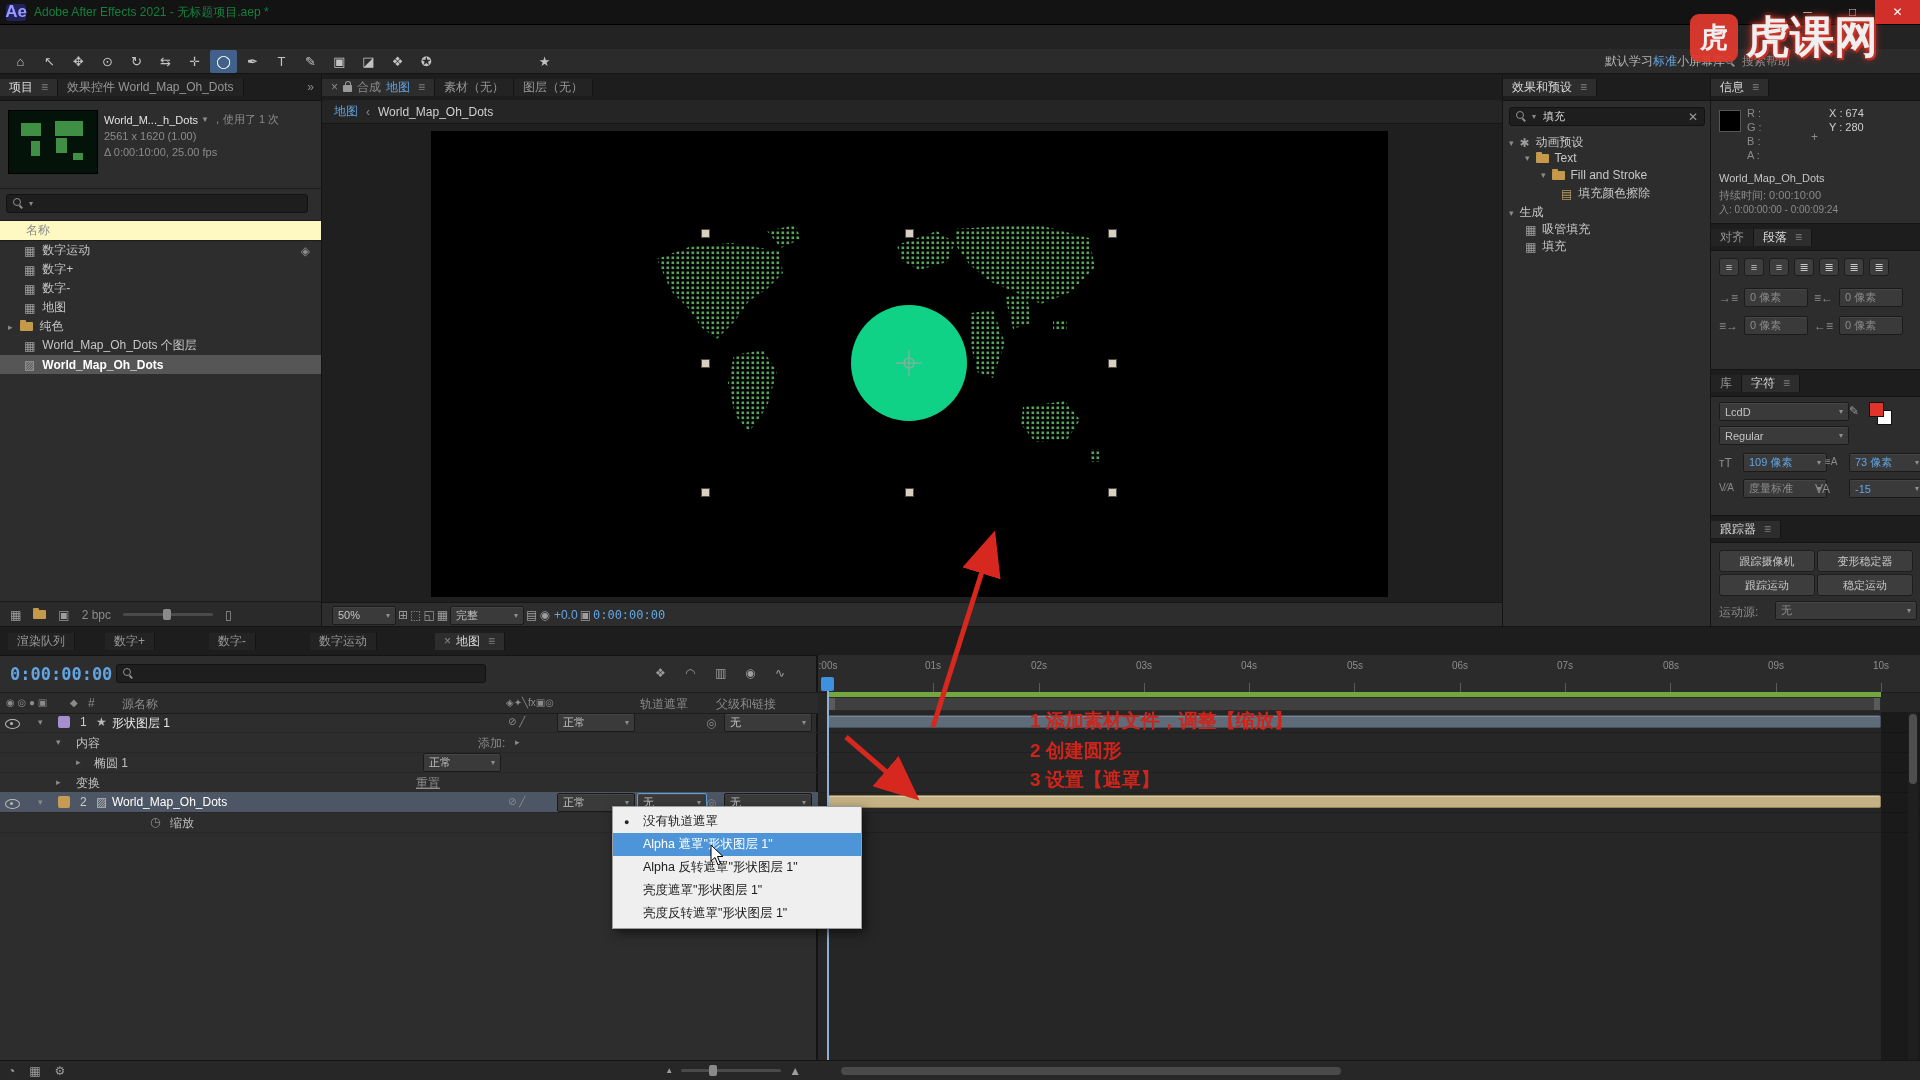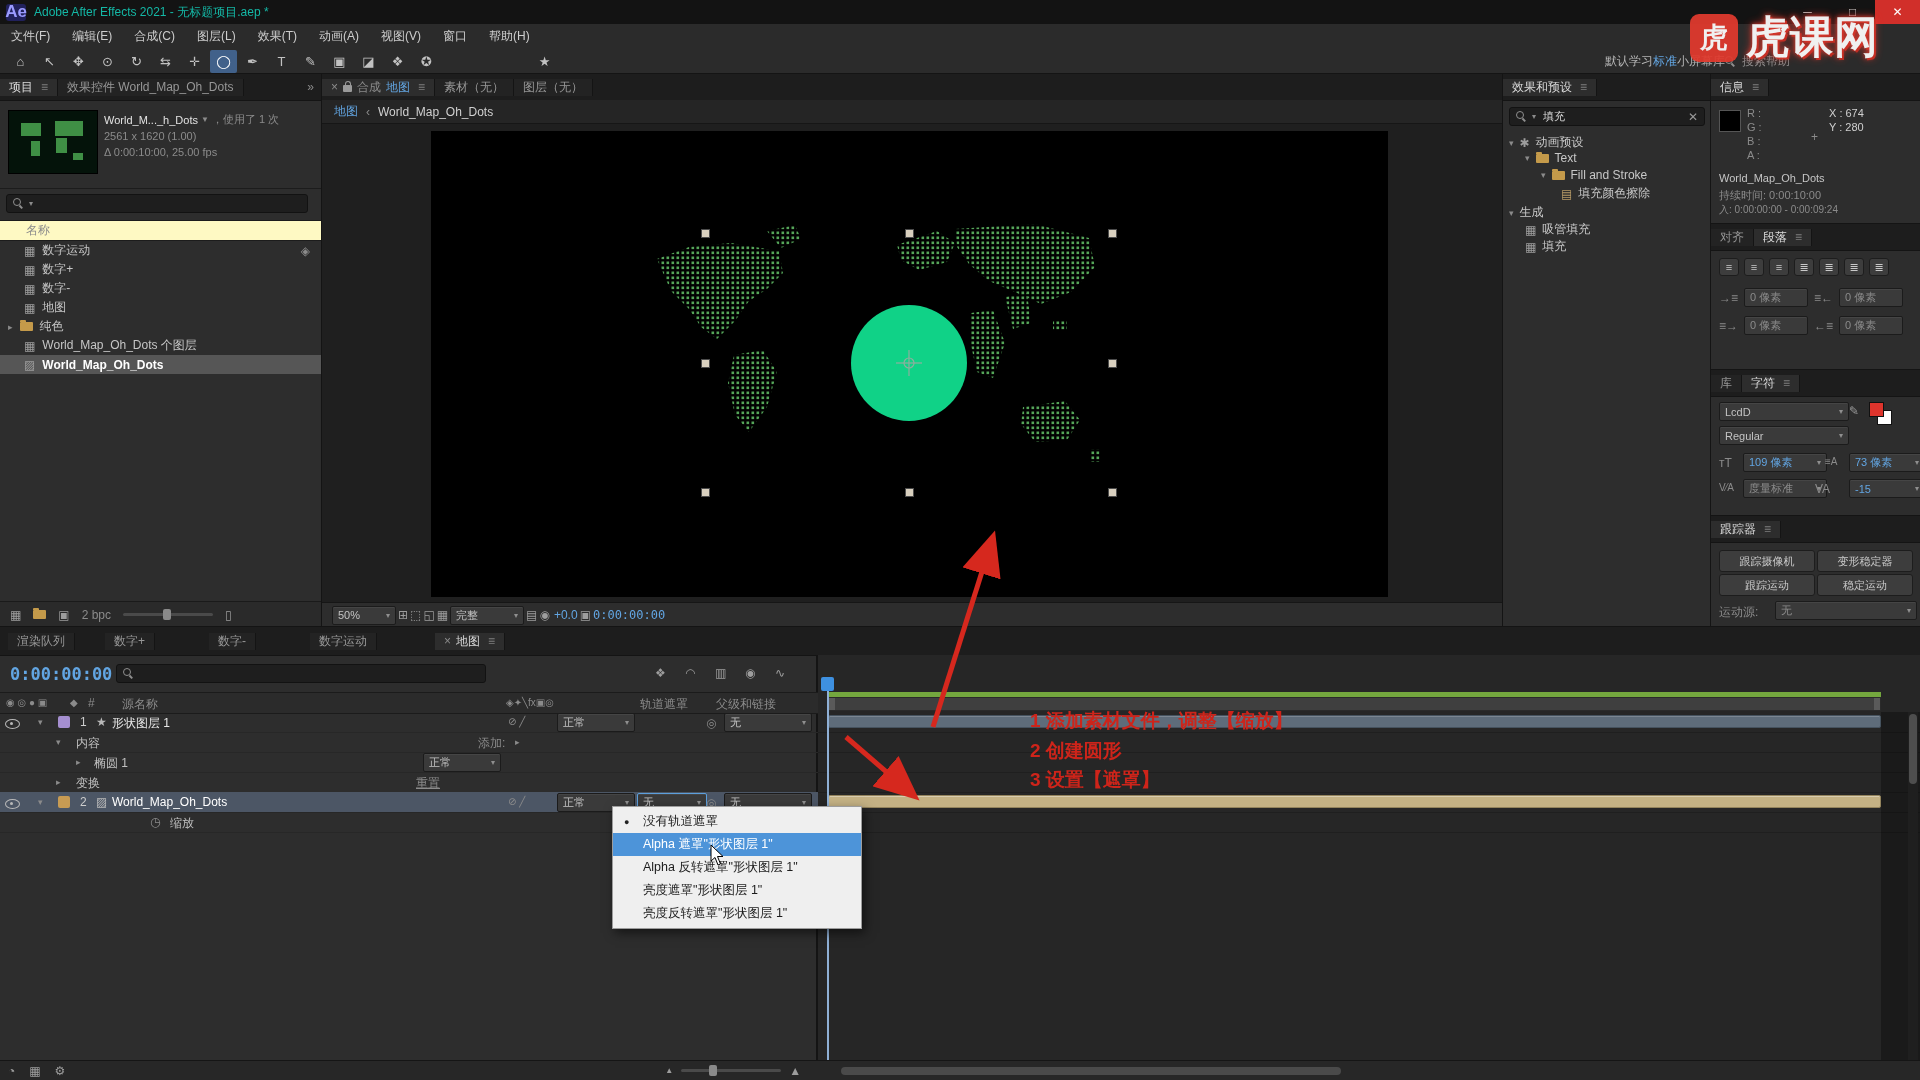--- a/index.html
+++ b/index.html
@@ -91,40 +91,29 @@
   .swatch{position:absolute;width:13px;height:13px;border:1px solid #111}
 </style>
 </head>
 <body>
 
 <div class="screen">
 
   <div class="r titlebar fx" style="left:0;top:0;width:1920px;height:24px">
     <div class="fx" style="gap:8px;padding-left:6px">
       <span class="aebadge">Ae</span>
-      <span style="color:#14b8a6">Adobe After Effects 2021 - 无标题项目.aep *</span>
+      <span style="color:#15803d">Adobe After Effects 2021 - 无标题项目.aep *</span>
     </div>
     <div class="r fx" style="right:0;top:0;height:24px">
       <span class="winbtn">─</span>
       <span class="winbtn">□</span>
       <span class="winbtn close">✕</span>
     </div>
   </div>
 
-  <div class="r menubar fx" style="left:0;top:24px;width:1920px;height:25px">
-    <span class="menu-item">文件(F)</span>
-    <span class="menu-item">编辑(E)</span>
-    <span class="menu-item">合成(C)</span>
-    <span class="menu-item">图层(L)</span>
-    <span class="menu-item">效果(T)</span>
-    <span class="menu-item">动画(A)</span>
-    <span class="menu-item">视图(V)</span>
-    <span class="menu-item">窗口</span>
-    <span class="menu-item">帮助(H)</span>
-  </div>
 
   <div class="r toolbar fx" style="left:0;top:49px;width:1920px;height:25px;padding-left:6px;box-sizing:border-box">
     <span class="tool">⌂</span>
     <span class="tool">↖</span>
     <span class="tool">✥</span>
     <span class="tool">⊙</span>
     <span class="tool">↻</span>
     <span class="tool">⇆</span>
     <span class="tool">✛</span>
     <span class="tool active">◯</span>
@@ -595,20 +584,34 @@
 
       <div class="tl-row" style="top:157px">
         <span class="dim r" style="left:150px;top:3px">◷</span>
         <span class="r" style="left:170px;top:3px;color:#c0c0c0">缩放</span>
         <span class="dim r" style="left:620px;top:3px">∾</span>
         <span class="blu r" style="left:640px;top:3px">32.0,32.0%</span>
       </div>
     </div>
 
     <div class="r" style="left:818px;top:28px;width:1102px;height:405px;background:#262626">
+      <div class="r" style="left:0;top:0;width:1102px;height:37px;background:#2b2b2b;border-bottom:1px solid #1b1b1b">
+        <span class="rl" style="left:10px">:00s</span>
+        <span class="rl" style="left:115px">01s</span>
+        <span class="rl" style="left:221px">02s</span>
+        <span class="rl" style="left:326px">03s</span>
+        <span class="rl" style="left:431px">04s</span>
+        <span class="rl" style="left:537px">05s</span>
+        <span class="rl" style="left:642px">06s</span>
+        <span class="rl" style="left:747px">07s</span>
+        <span class="rl" style="left:853px">08s</span>
+        <span class="rl" style="left:958px">09s</span>
+        <span class="rl" style="left:1063px">10s</span>
+        <div class="ticks"></div>
+      </div>
       <div class="r" style="left:10px;top:37px;width:1053px;height:5px;background:#74a73e"></div>
       <div class="r" style="left:10px;top:42px;width:1053px;height:14px;background:#3f3f3f;border:1px solid #2a2a2a;box-sizing:border-box">
         <div class="r" style="left:0;top:0;width:6px;height:12px;background:#5a5a5a"></div>
         <div class="r" style="right:0;top:0;width:6px;height:12px;background:#5a5a5a"></div>
       </div>
 
       <div class="trk-row" style="top:57px">
         <div class="bar" style="left:10px;width:1053px;background:#5e6c7a;box-shadow:inset 0 1px 0 rgba(255,255,255,.18);border:1px solid #45525e;box-sizing:border-box"></div>
       </div>
       <div class="trk-row" style="top:77px"></div>

